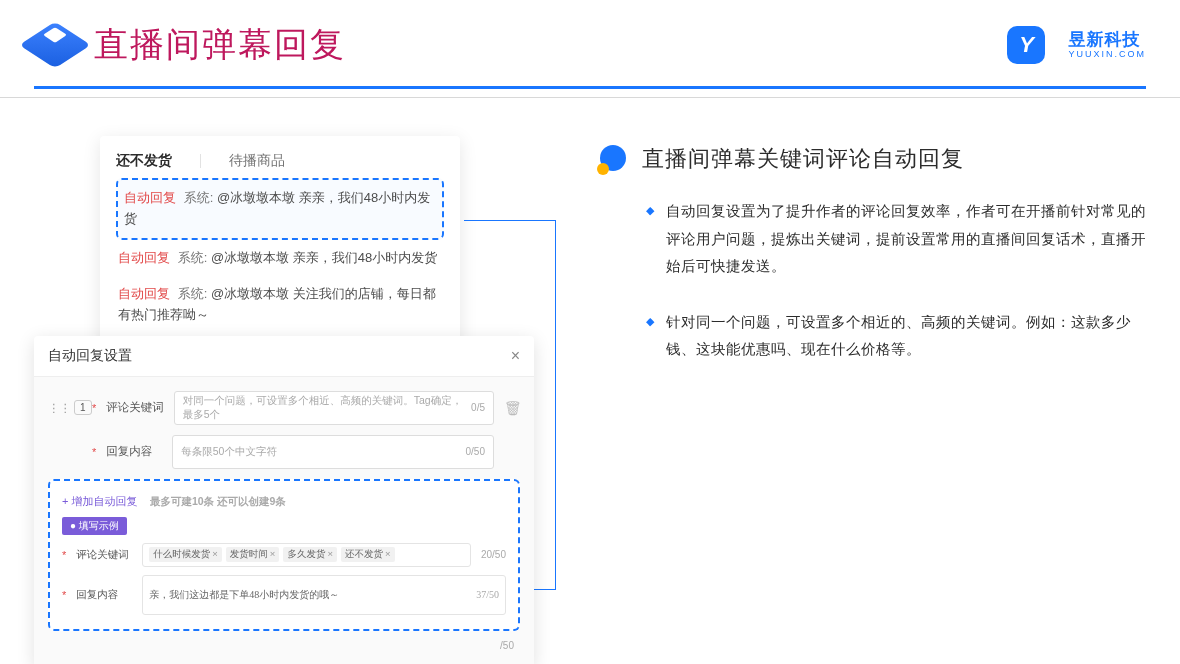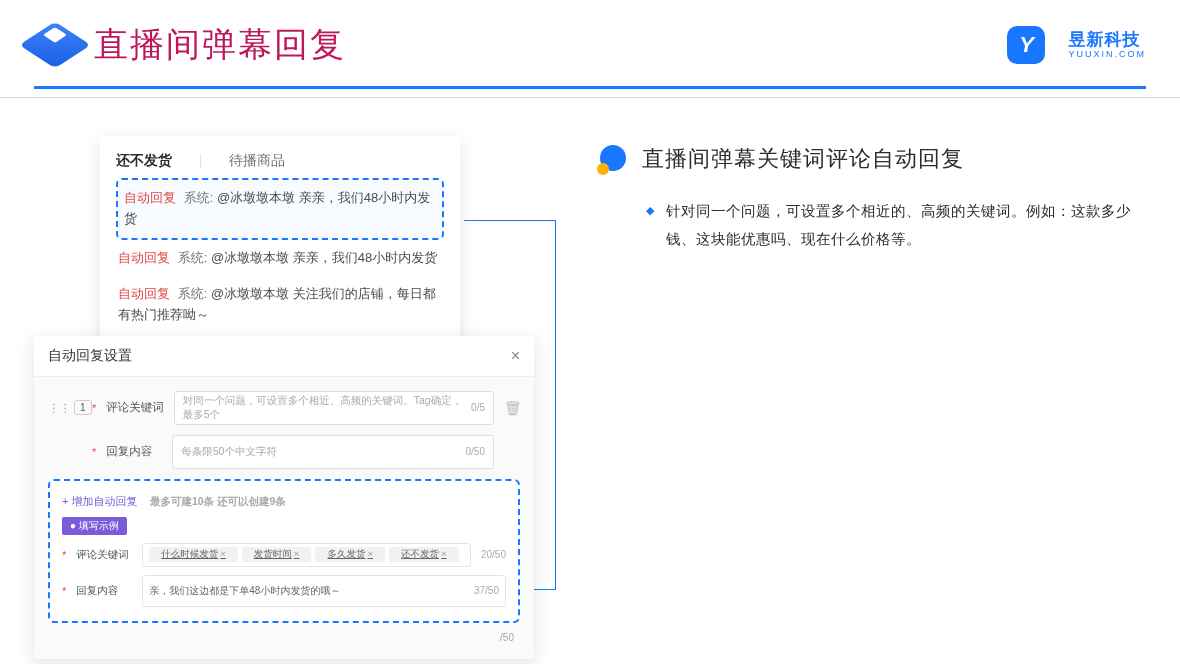--- a/index.html
+++ b/index.html
@@ -95,24 +95,24 @@
 .addhint{ color:#aaa; font-size:10.5px; margin-left:8px;font-weight:bold;}
 .example-badge{
   display:inline-block; background:#7a5cd9; color:#fff; font-size:10px;
   padding:2px 8px; border-radius:2px; margin-top:8px;
 }
 .ex-row{ display:flex; align-items:center; gap:10px; margin-top:8px; font-size:10.5px;}
 .tagbox{
   flex:1; border:1px solid #e4e4e4; border-radius:3px; height:24px; background:#fff;
   display:flex; align-items:center; padding:0 6px; gap:4px; overflow:hidden;
 }
-.tag{ background:#f1f1f1; color:#666; font-size:9.5px; padding:1px 12px; border-radius:2px;text-decoration:underline;}
+.tag{ background:#f1f1f1; color:#666; font-size:9.5px; padding:1px 4px; border-radius:2px;}
 .tag::after{content:"×"; margin-left:2px; color:#999;}
-.exval{ flex:1; border:1px solid #e4e4e4; border-radius:3px; height:32px; background:#fff;
-  display:flex; align-items:center; padding:0 6px; font-size:10px; color:#666; justify-content:space-between;}
+.exval{ flex:1; border:1px solid #e4e4e4; border-radius:3px; height:40px; background:#fff;
+  display:flex; align-items:center; padding:0 6px; font-size:10px; color:#666; justify-content:space-between;font-family:Liberation Serif, serif;}
 .side-line{
   position:absolute; top:84px; left:430px; width:92px; height:370px;
   border-top:1.5px solid #1976ff; border-right:1.5px solid #1976ff;
   pointer-events:none;
 }
 .side-line::after{
   content:""; position:absolute; bottom:0; right:0; width:78px;
   border-bottom:1.5px solid #1976ff;
 }
 .right-col{ flex:1; padding-top: 8px;}
@@ -242,16 +242,17 @@
 
   <div class="right-col">
     <div class="section-head">
       <div class="bubble-icon">
         <div class="c1"></div>
           <div class="c2"></div>
       </div>
       <div class="section-title">直播间弹幕关键词评论自动回复</div>
     </div>
     <ul class="bullets">
+      <li>自动回复设置为了提升作者的评论回复效率，作者可在开播前针对常见的评论用户问题，提炼出关键词，提前设置常用的直播间回复话术，直播开始后可快捷发送。</li>
       <li>针对同一个问题，可设置多个相近的、高频的关键词。例如：这款多少钱、这块能优惠吗、现在什么价格等。</li>
     </ul>
   </div>
 </div>
 
 </body></html>

